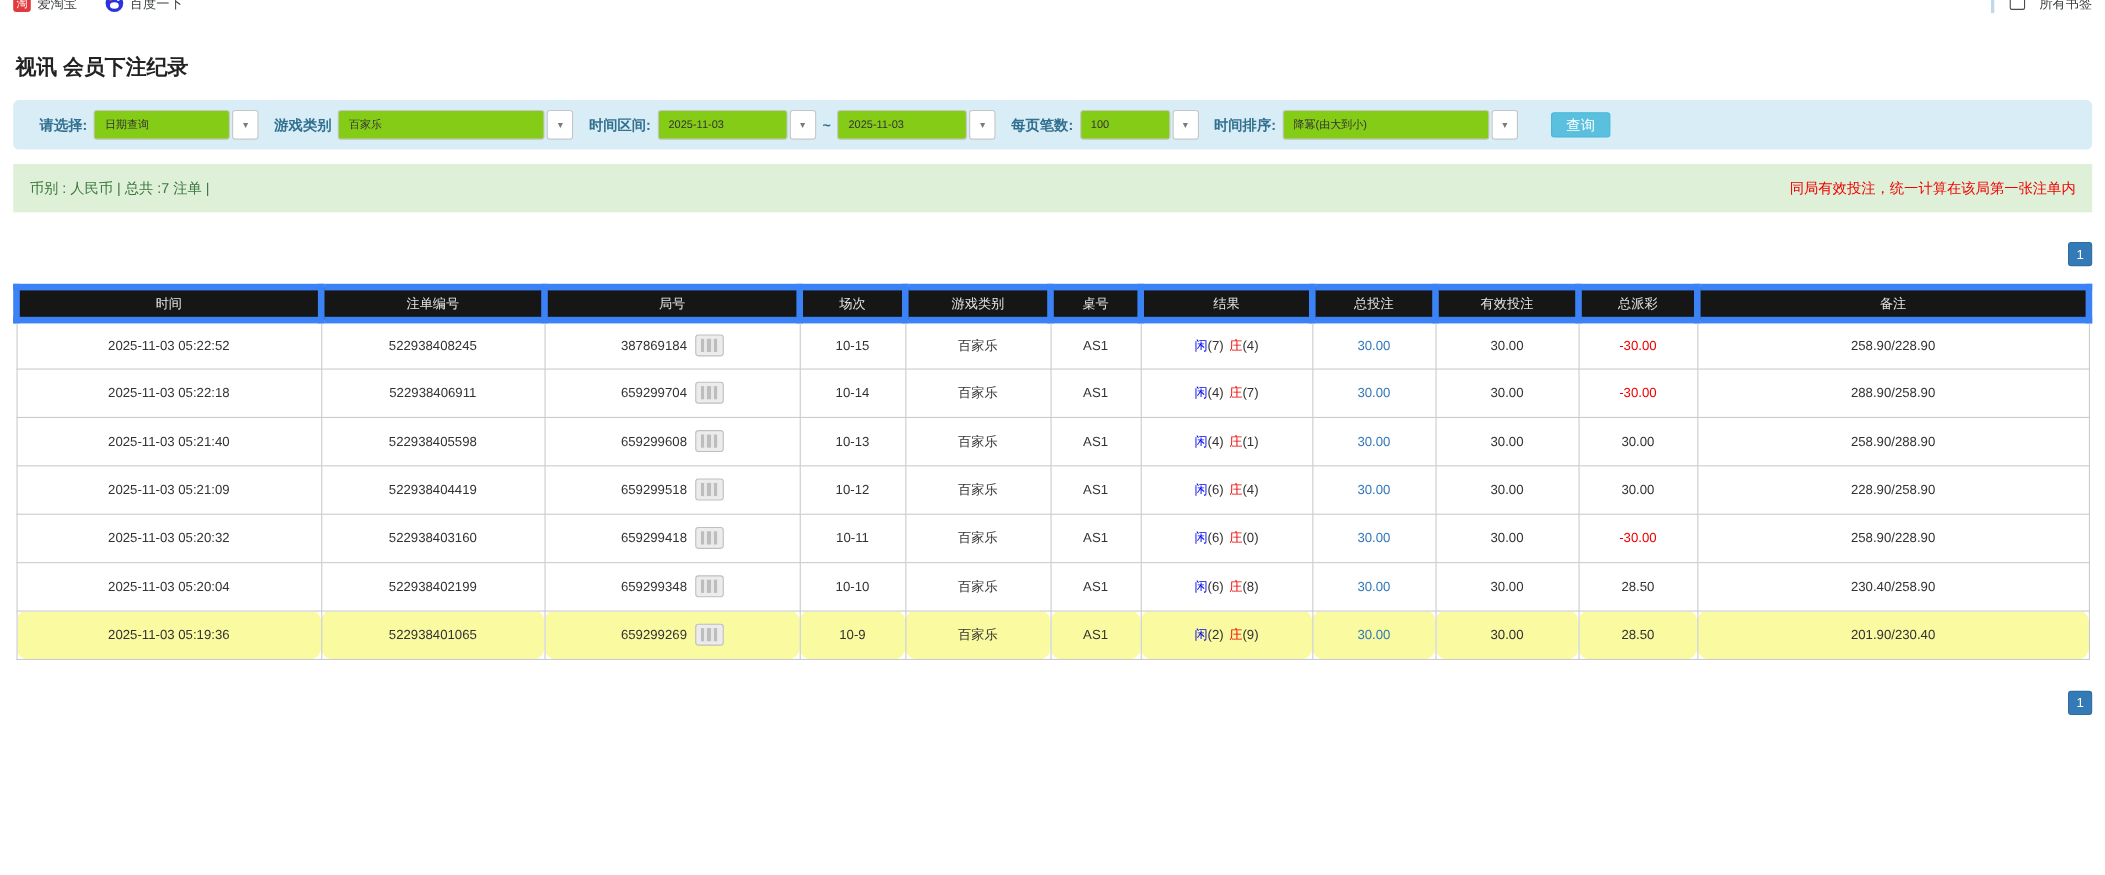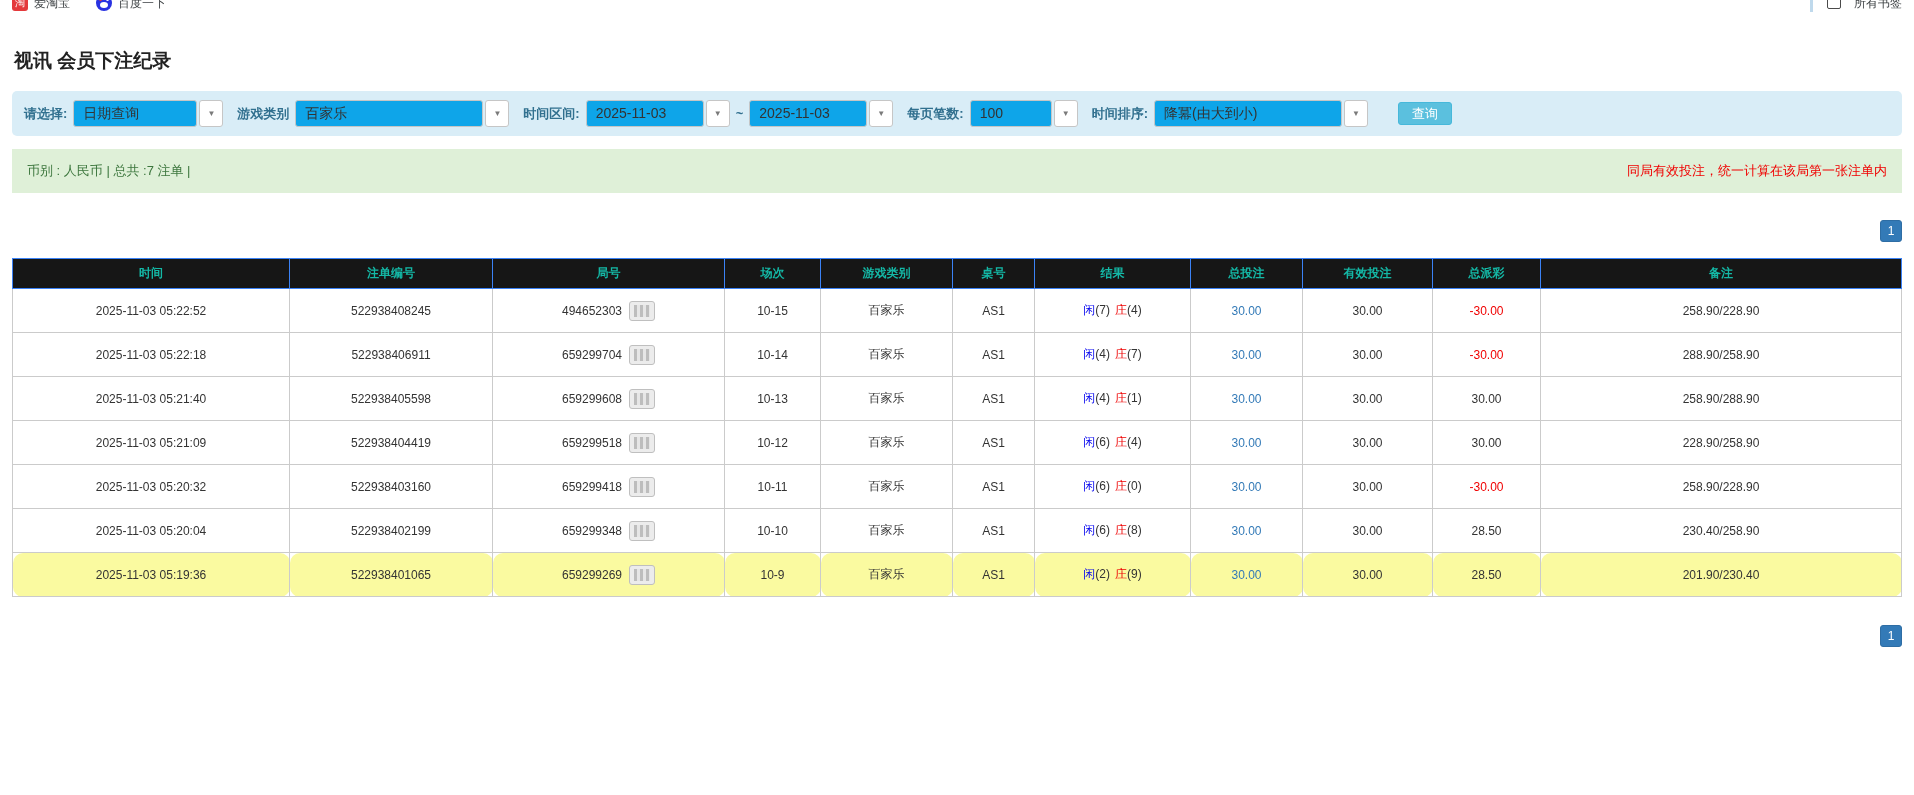--- a/index.html
+++ b/index.html
@@ -28,26 +28,26 @@
   .folder-icon { width:14px; height:11px; border:1.6px solid #4a4a4a; border-radius:2px;
     position:relative; margin-right:7px; }
   .folder-icon::before { content:""; position:absolute; top:-4px; left:-1.6px; width:6px;
     height:2.5px; background:#4a4a4a; border-radius:1px 1px 0 0; }
 
   
   .page-title { font-size:19px; font-weight:600; color:#222; margin:35px 0 17px 14px; }
 
   
   .filter-bar { margin:0 12px; background:var(--filter-bar-bg); border-radius:5px;
-    padding:9px 10px; display:flex; align-items:center; gap:6px; font-size:13px; }
+    padding:9px 22px; display:flex; align-items:center; gap:6px; font-size:13px; }
   .f-label { color:var(--filter-label); font-weight:bold; white-space:nowrap; margin-left:8px; }
   .f-label:first-child { margin-left:2px; }
   .combo { display:flex; align-items:center; gap:2px; }
-  .combo-text { background:#0ea5e9; border:1px solid #c6c6c6; border-radius:3px; height:27px;
-    line-height:25px; padding:0 9px; font-size:14px; color:#333; white-space:nowrap;
+  .combo-text { background:#84cc16; border:1px solid #c6c6c6; border-radius:3px; height:27px;
+    line-height:25px; padding:0 9px; font-size:10px; color:#333; white-space:nowrap;
     overflow:hidden; }
   .combo-btn { width:24px; height:27px; background:#fff; border:1px solid #c6c6c6;
     border-radius:3px; display:flex; align-items:center; justify-content:center;
     color:#7a7a7a; font-size:8px; cursor:pointer; }
   .w-mode  { width:124px; }
   .w-game  { width:188px; }
   .w-date  { width:118px; }
   .w-size  { width:82px;  }
   .w-sort  { width:188px; }
   .tilde { color:var(--filter-label); font-weight:bold; }
@@ -65,22 +65,22 @@
   .pagination { display:flex; justify-content:flex-end; margin:0 12px; }
   .pagination.top    { margin-top:27px; margin-bottom:16px; }
   .pagination.bottom { margin-top:28px; }
   .page-btn { min-width:22px; height:22px; padding:0 6px; background:var(--pagination-bg);
     color:#fff; font-size:12px; display:flex; align-items:center; justify-content:center;
     border-radius:3px; border:1px solid #2e6da4; cursor:pointer; }
 
   
   table { width:1890px; margin:0 12px; border-collapse:collapse; table-layout:fixed;
     font-size:12px; }
-  thead th { background:var(--header-bg); color:#14b8a6; height:30px; font-weight:bold;
-    border:1px solid #3b82f6; text-align:center; }
+  thead th { background:var(--header-bg); color:#e5e5e5; height:30px; font-weight:normal;
+    border:6px solid #3b82f6; text-align:center; }
   tbody td { border:1px solid #cbcbcb; height:44px; text-align:center; background:#fff;
     color:#333; overflow:hidden; }
   tr.highlight td { background:var(--highlight-row);border-radius:10px; }
   tr.totals td { background:var(--totals-bg); color:#fff; height:31px; border-color:#c9c9c9;
     font-size:12px; }
   .bet-link { color:var(--link-blue); cursor:pointer; text-decoration:none; }
   .neg { color:var(--negative-red); }
   .res-player { color:var(--player-blue); }
   .res-banker { color:var(--banker-red); margin-left:5px; }
   .round-no { vertical-align:middle; }
@@ -189,21 +189,21 @@
         <th>有效投注</th>
         <th>总派彩</th>
         <th>备注</th>
       </tr>
     </thead>
   <tbody id="table-body">
       <tr>
     <td>2025-11-03 05:22:52</td>
     <td>522938408245</td>
     <td>
-      <span class="round-no">494652303</span><span class="slip-icon">
+      <span class="round-no">387869184</span><span class="slip-icon">
             <span class="slip-inner"></span>
           </span>
     </td>
     <td>10-15</td>
     <td>百家乐</td>
     <td>AS1</td>
     <td>
       <span class="res-player">闲</span><span class="res-player-n">(7)</span><span class="res-banker">庄</span><span class="res-banker-n">(4)</span>
     </td>
     <td>

